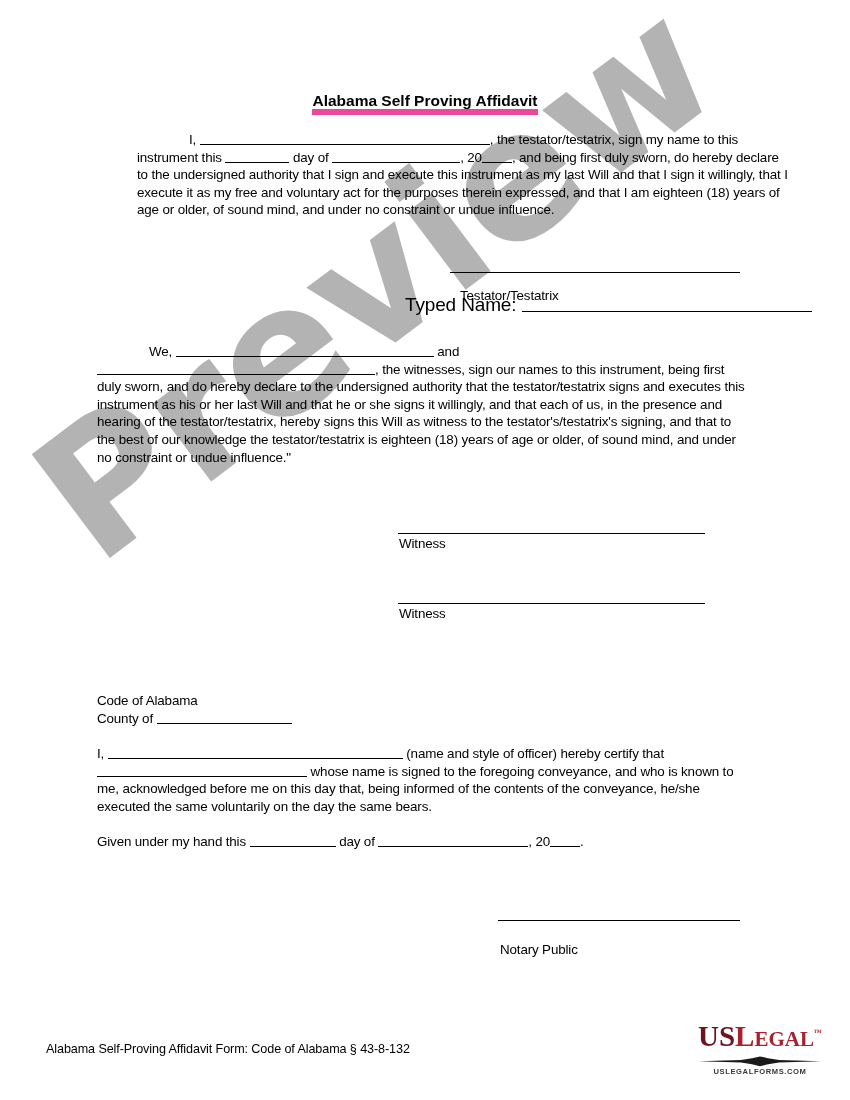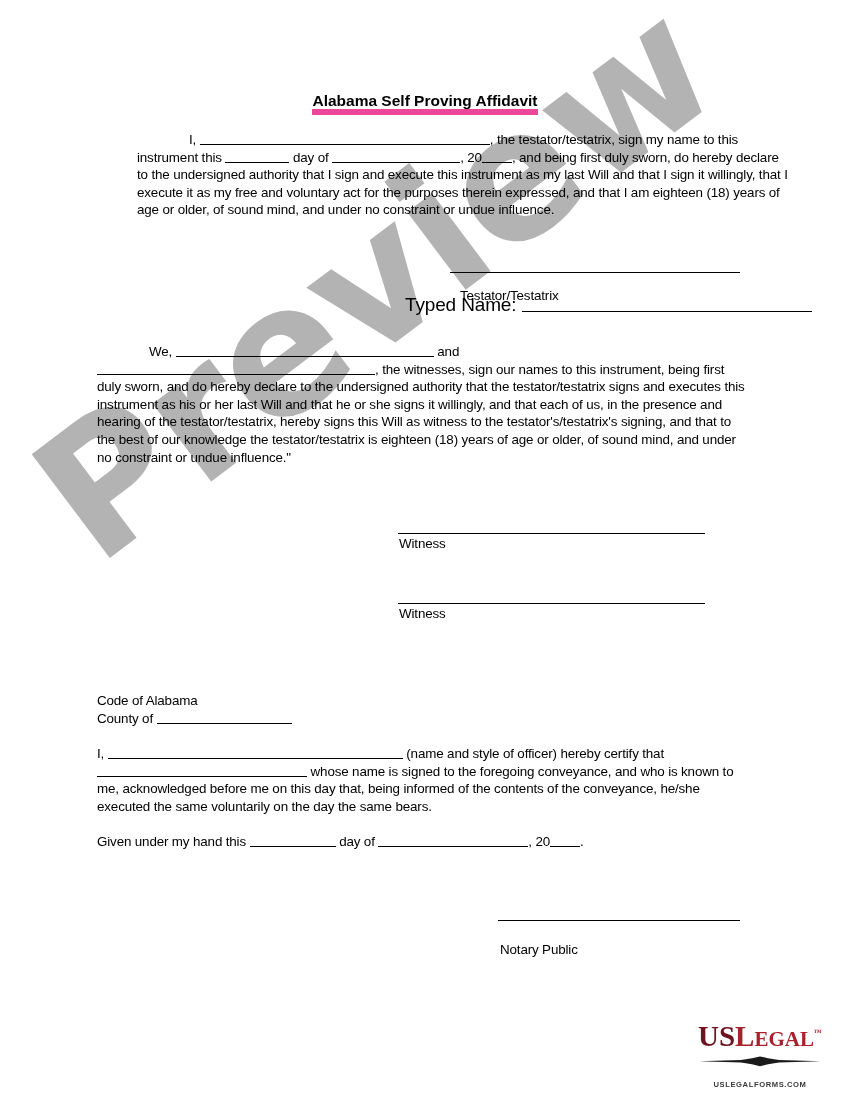--- a/index.html
+++ b/index.html
@@ -161,21 +161,21 @@
     position: relative;
     height: 11px;
     margin-top: -1px;
   }
   #logo .logo-sub {
     font-family: "Liberation Sans", sans-serif;
     font-size: 7.6px;
     font-weight: 700;
     letter-spacing: 0.6px;
     color: #3a3a3a;
-    margin-top: 16px;
+    margin-top: 3px;
   }
 </style>
 </head>
 <body>
 
 <div id="page">
 
   <div id="watermark">
     <div class="wm-text">Preview</div>
   </div>
@@ -235,20 +235,21 @@
       <span>Given under my hand this</span>
       <span class="fill fill-seal-day"></span>
       <span>day of</span>
       <span class="fill fill-seal-month"></span><span>, 20</span><span class="fill fill-xs"></span><span>.</span>
     </div>
 
 
     <div class="sig-line" style="left:498px; top:920px; width:242px;"></div>
     <div class="sig-label" style="left:500px; top:942px;">Notary Public</div>
 
+    <div class="footer-note">Alabama Self-Proving Affidavit Form: Code of Alabama § 43-8-132</div>
 
     <div id="logo">
       <div class="logo-word"><span class="logo-us">US</span><span class="logo-legal"><span>L</span><span class="sm">EGAL</span></span><span class="logo-tm">™</span></div>
       <div class="logo-eagle">
         <svg width="126" height="11" viewBox="0 0 126 11" xmlns="http://www.w3.org/2000/svg">
           <path d="M2 5.2 L44 4.0 L55 2.2 L63 0.4 L71 2.2 L82 4.0 L124 5.2 L82 6.4 L71 8.2 L63 10.2 L55 8.2 L44 6.4 Z" fill="#1a1a1a"></path>
           <ellipse cx="63" cy="5.3" rx="5" ry="4.2" fill="#1a1a1a"></ellipse>
         </svg>
       </div>
       <div class="logo-sub">USLEGALFORMS.COM</div>

